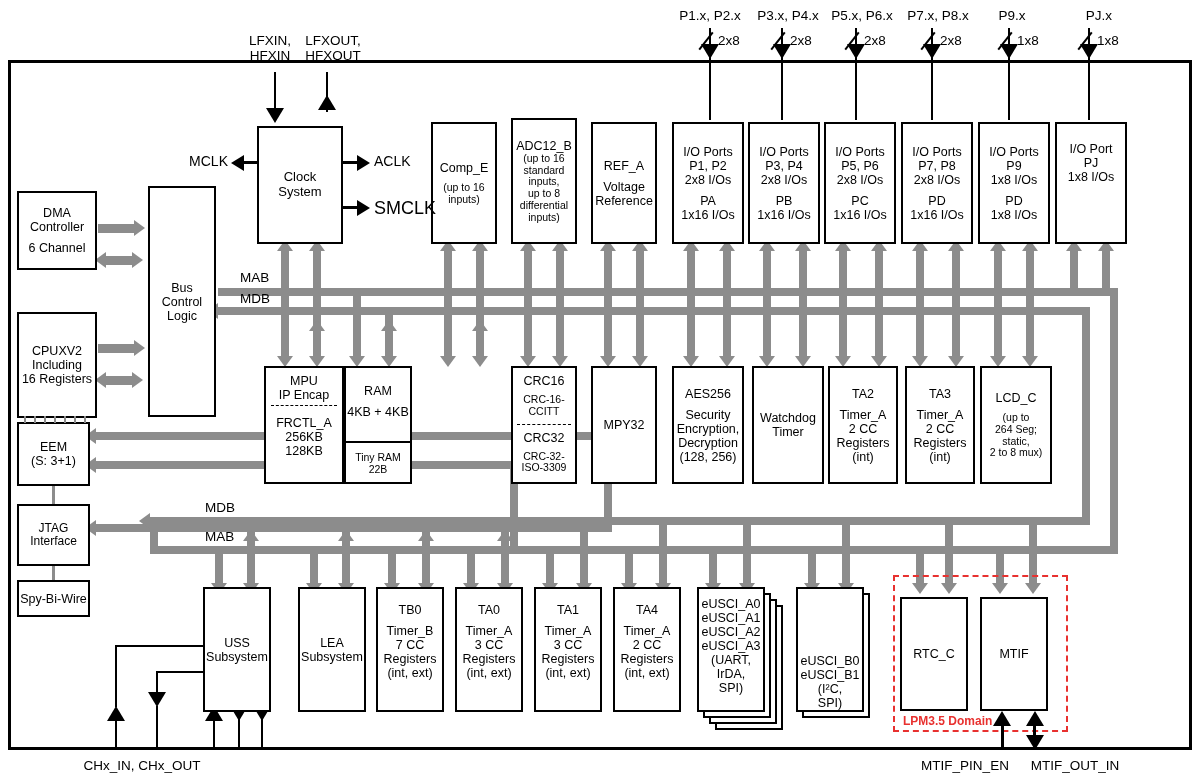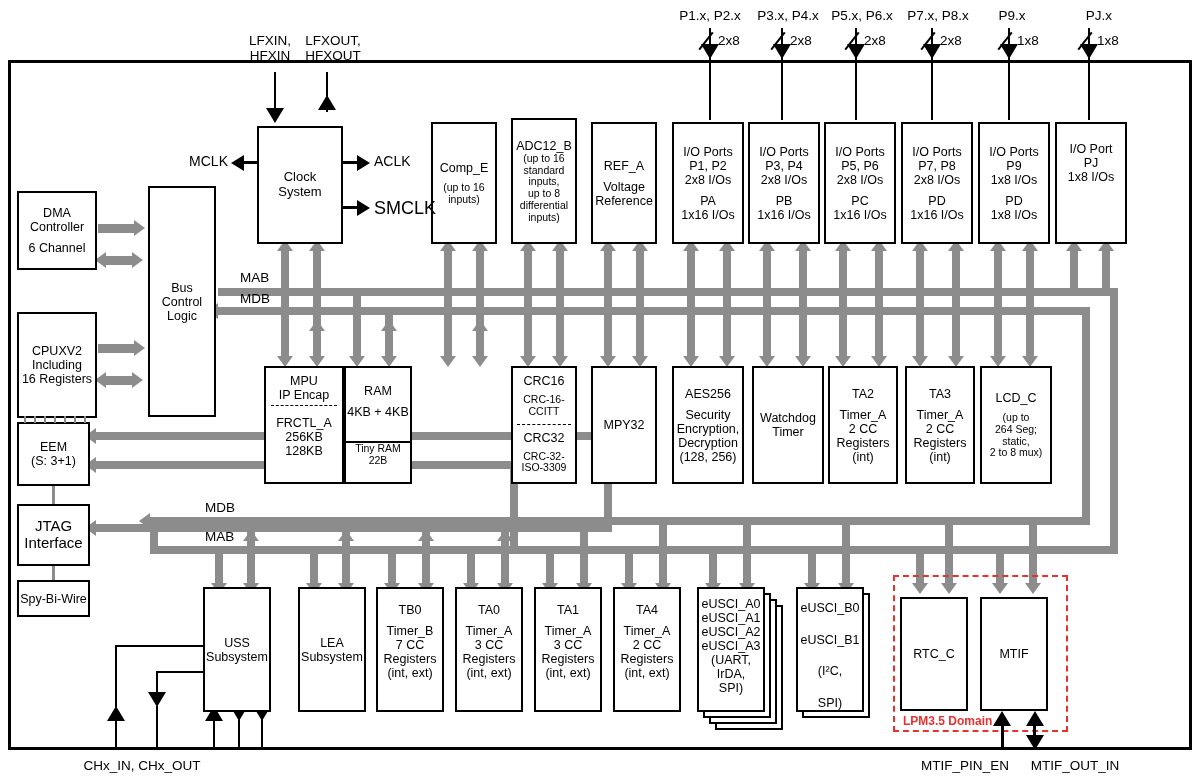--- a/index.html
+++ b/index.html
@@ -346,21 +346,21 @@
     <span class="ln">CPUXV2</span>
     <span class="ln">Including</span>
     <span class="ln">16 Registers</span>
   </div>
 
   <div class="blk" style="left:17px;top:422px;width:73px;height:64px;font-size:12.5px;">
     <span class="ln">EEM</span>
     <span class="ln">(S: 3+1)</span>
   </div>
 
-  <div class="blk" style="left:17px;top:504px;width:73px;height:62px;font-size:15px;">
+  <div class="blk" style="left:17px;top:504px;width:73px;height:62px;font-size:12px;">
     <span class="ln">JTAG</span>
     <span class="ln">Interface</span>
   </div>
 
   <div class="blk" style="left:17px;top:580px;width:73px;height:37px;font-size:12.5px;">
     <span class="ln">Spy-Bi-Wire</span>
   </div>
 
   <div class="blk" style="left:257px;top:126px;width:86px;height:118px;font-size:13px;">
     <span class="ln">Clock</span>
@@ -450,21 +450,21 @@
     <span class="ln">FRCTL_A</span>
     <span class="ln">256KB</span>
     <span class="ln">128KB</span>
   </div>
 
   <div class="blk" style="left:344px;top:366px;width:68px;height:118px;font-size:12.5px;justify-content:flex-start;padding-top:16px;">
     <span class="ln">RAM</span>
     <span class="gap"></span>
     <span class="ln">4KB + 4KB</span>
     <span class="solid-sep" style="margin-top:22px;"></span>
-    <span class="ln tiny" style="margin-top:0;">Tiny RAM</span>
+    <span class="ln tiny" style="margin-top:9px;">Tiny RAM</span>
     <span class="ln tiny">22B</span>
   </div>
 
 
   <div class="blk" style="left:511px;top:366px;width:66px;height:118px;font-size:12.5px;justify-content:flex-start;padding-top:6px;">
     <span class="ln">CRC16</span>
     <span class="ln tiny" style="margin-top:6px;">CRC-16-</span>
     <span class="ln tiny">CCITT</span>
     <span class="dash-sep" style="margin:6px 0;"></span>
     <span class="ln">CRC32</span>
@@ -573,21 +573,21 @@
       <span class="ln">eUSCI_A2</span>
       <span class="ln">eUSCI_A3</span>
       <span class="ln">(UART,</span>
       <span class="ln">IrDA,</span>
       <span class="ln">SPI)</span>
     </div>
   </div>
 
   <div class="stack" style="left:796px;top:587px;width:82px;height:140px;">
     <div class="sh" style="left:6px;top:6px;width:68px;height:125px;"></div>
-    <div class="blk" style="left:0px;top:0px;width:68px;height:125px;font-size:12.5px;justify-content:space-between;padding-top:12px;">
+    <div class="blk" style="left:0px;top:0px;width:68px;height:125px;font-size:12.5px;justify-content:flex-end;padding-top:12px;">
       <span class="ln">eUSCI_B0</span>
       <span class="ln">eUSCI_B1</span>
       <span class="ln">(I²C,</span>
       <span class="ln">SPI)</span>
     </div>
   </div>
 
   <div class="lpm" style="left:893px;top:575px;width:175px;height:157px;"></div>
   <div class="lpmlbl" style="left:903px;top:714px;font-size:12px;"><span>LPM3.5 Domain</span></div>
 

